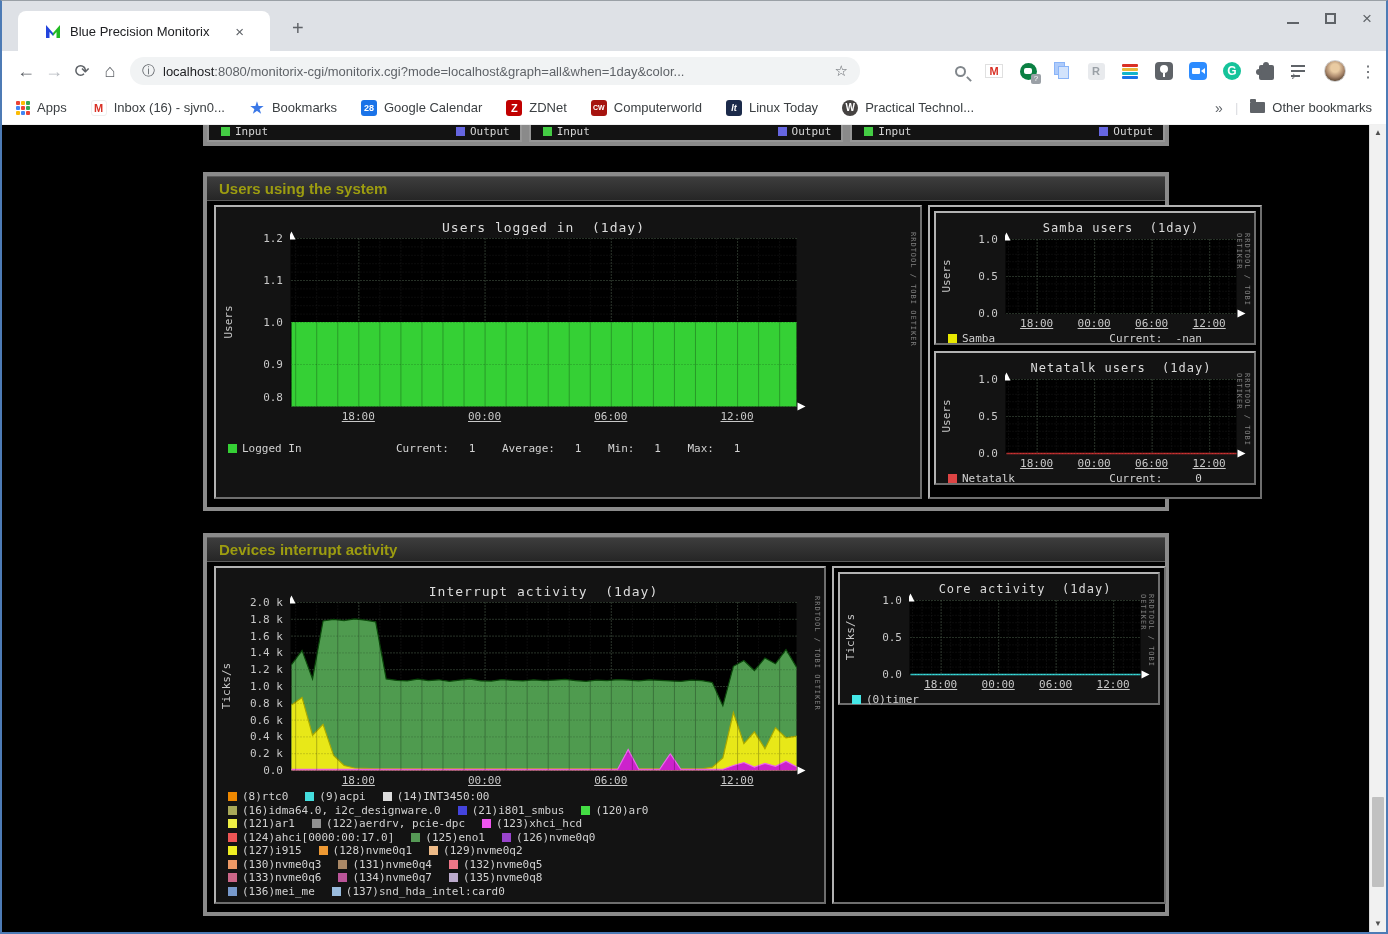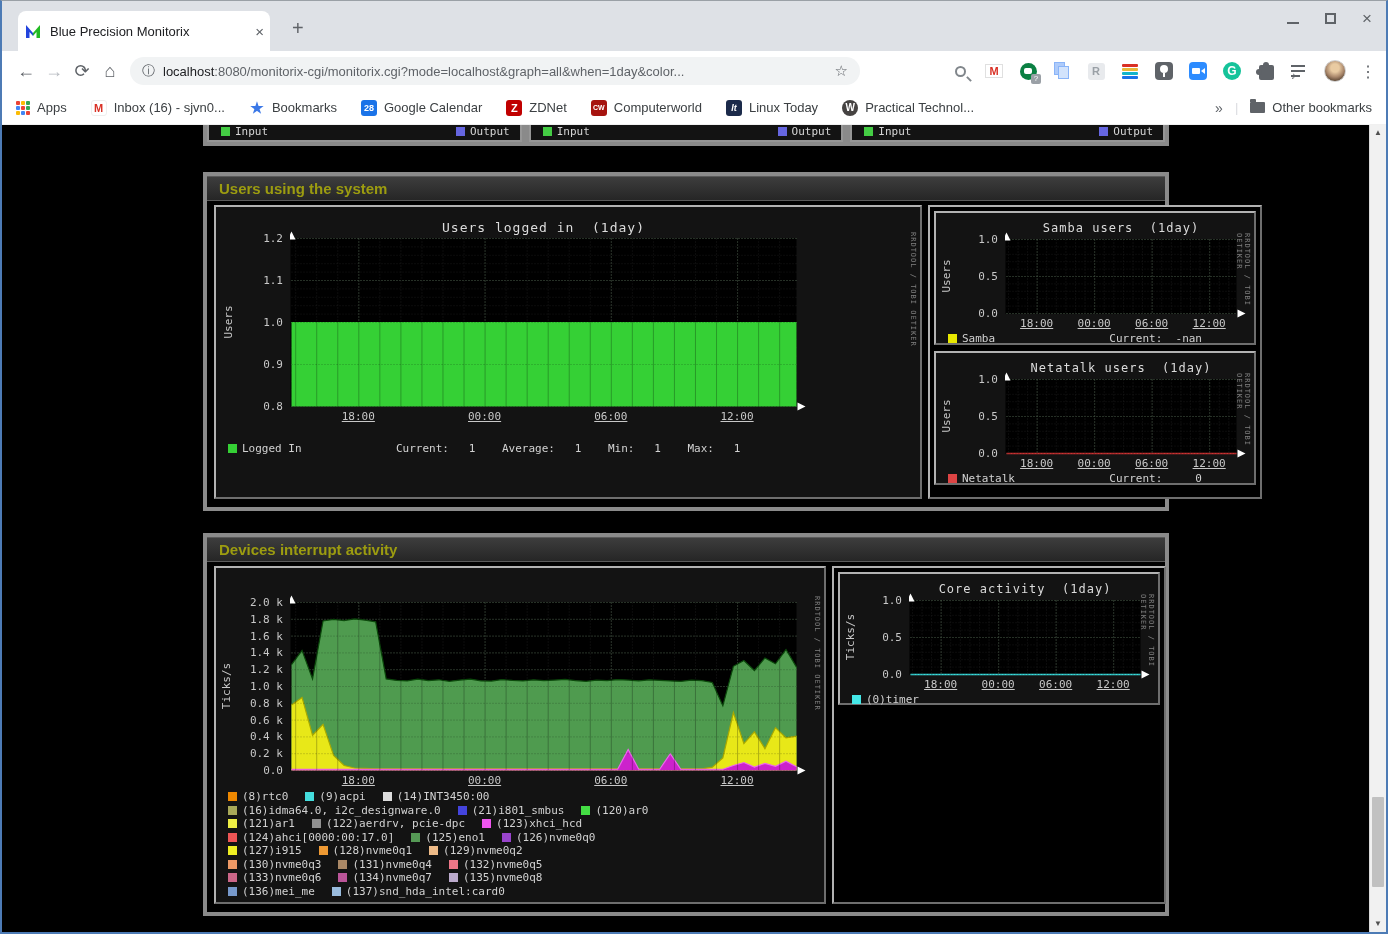--- a/index.html
+++ b/index.html
@@ -6,21 +6,21 @@
   html,body { margin:0; padding:0; }
   body {
     width:1388px; height:934px; overflow:hidden;
     background:#000; font-family:"Liberation Sans", sans-serif;
     position:relative;
   }
   .win { position:absolute; inset:0; border:2px solid #4d7bb5; border-top:1px solid #9aa0a6; display:flex; flex-direction:column; background:#000; }
 
   
   .titlebar { height:50px; background:#dee1e6; position:relative; flex:none; }
-  .tab { position:absolute; left:16px; top:10px; width:252px; height:40px; background:#fff; border-radius:8px 8px 0 0; display:flex; align-items:center; padding:0 6px; }
+  .tab { position:absolute; left:16px; top:10px; width:252px; height:40px; background:#fff; border-radius:8px 8px 0 0; display:flex; align-items:center; padding:0 26px; }
   .favicon { width:18px; height:18px; margin-right:8px; flex:none; }
   .tab-title { font-size:13px; color:#202124; white-space:nowrap; overflow:hidden; flex:1; }
   .tab-close { color:#5f6368; font-size:15px; margin-left:6px; cursor:default; }
   .newtab { position:absolute; left:290px; top:16px; font-size:20px; color:#5f6368; }
   .wincontrols { position:absolute; right:14px; top:12px; display:flex; gap:26px; align-items:center; color:#5f6368; }
   .wc-min { width:12px; height:2px; background:#5f6368; margin-top:8px; }
   .wc-max { width:11px; height:11px; border:2px solid #5f6368; }
   .wc-close { font-size:17px; line-height:11px; }
 
   
@@ -289,21 +289,21 @@
         <div class="sec-header">Users using the system</div>
         <div class="sec-body">
           <div class="graph-panel" style="width: 708px; height: 294px;">
               <div class="g-title" style="left: 75px; top: 13px; width: 505px; font-size: 13px;">Users logged in  (1day)</div>
               <div class="g-ylab" style="left: 12px; top: 115px;">Users</div>
               <div class="g-wm" style="top: 25px;">RRDTOOL / TOBI OETIKER</div>
               <div class="g-yt" style="left: 0px; width: 67px; top: 25px;">1.2</div>
               <div class="g-yt" style="left: 0px; width: 67px; top: 67px;">1.1</div>
               <div class="g-yt" style="left: 0px; width: 67px; top: 109px;">1.0</div>
               <div class="g-yt" style="left: 0px; width: 67px; top: 151px;">0.9</div>
-              <div class="g-yt" style="left: 0px; width: 67px; top: 193px;">0.8</div>
+              <div class="g-yt" style="left: 0px; width: 67px; top: 184px;">0.8</div>
               <div class="g-xt" style="left: 122.317px; top: 203px;">18:00</div>
               <div class="g-xt" style="left: 248.566px; top: 203px;">00:00</div>
               <div class="g-xt" style="left: 374.816px; top: 203px;">06:00</div>
               <div class="g-xt" style="left: 501.066px; top: 203px;">12:00</div>
               <svg width="517" height="182" class="g-svg" style="left: 74px; top: 22px;">
                 <g transform="translate(1.5,9.5)">
                   <rect x="-1" y="-0.5" width="506" height="169" fill="#000"></rect>
                   <line x1="4.1915000000000004" y1="0" x2="4.1915000000000004" y2="168" stroke="rgba(255,255,255,0.13)" stroke-width="1" stroke-dasharray="1,2"></line>
                   <line x1="25.233166666666666" y1="0" x2="25.233166666666666" y2="168" stroke="rgba(255,255,255,0.13)" stroke-width="1" stroke-dasharray="1,2"></line>
                   <line x1="46.27483333333333" y1="0" x2="46.27483333333333" y2="168" stroke="rgba(255,255,255,0.13)" stroke-width="1" stroke-dasharray="1,2"></line>
@@ -556,20 +556,21 @@
                 <div class="g-stats" style="right: 52px; top: 119px;">Current:     0</div>
               </div>
           </div>
         </div>
       </div>
 
       <div class="section sec2">
         <div class="sec-header">Devices interrupt activity</div>
         <div class="sec-body">
           <div class="graph-panel" style="width: 612px; height: 338px;">
+              <div class="g-title" style="left: 75px; top: 16px; width: 505px; font-size: 13px;">Interrupt activity  (1day)</div>
               <div class="g-ylab" style="left: 10px; top: 118px;">Ticks/s</div>
               <div class="g-wm" style="top: 28px;">RRDTOOL / TOBI OETIKER</div>
               <div class="g-yt" style="left: 0px; width: 67px; top: 28px;">2.0 k</div>
               <div class="g-yt" style="left: 0px; width: 67px; top: 44.8px;">1.8 k</div>
               <div class="g-yt" style="left: 0px; width: 67px; top: 61.6px;">1.6 k</div>
               <div class="g-yt" style="left: 0px; width: 67px; top: 78.4px;">1.4 k</div>
               <div class="g-yt" style="left: 0px; width: 67px; top: 95.2px;">1.2 k</div>
               <div class="g-yt" style="left: 0px; width: 67px; top: 112px;">1.0 k</div>
               <div class="g-yt" style="left: 0px; width: 67px; top: 128.8px;">0.8 k</div>
               <div class="g-yt" style="left: 0px; width: 67px; top: 145.6px;">0.6 k</div>

